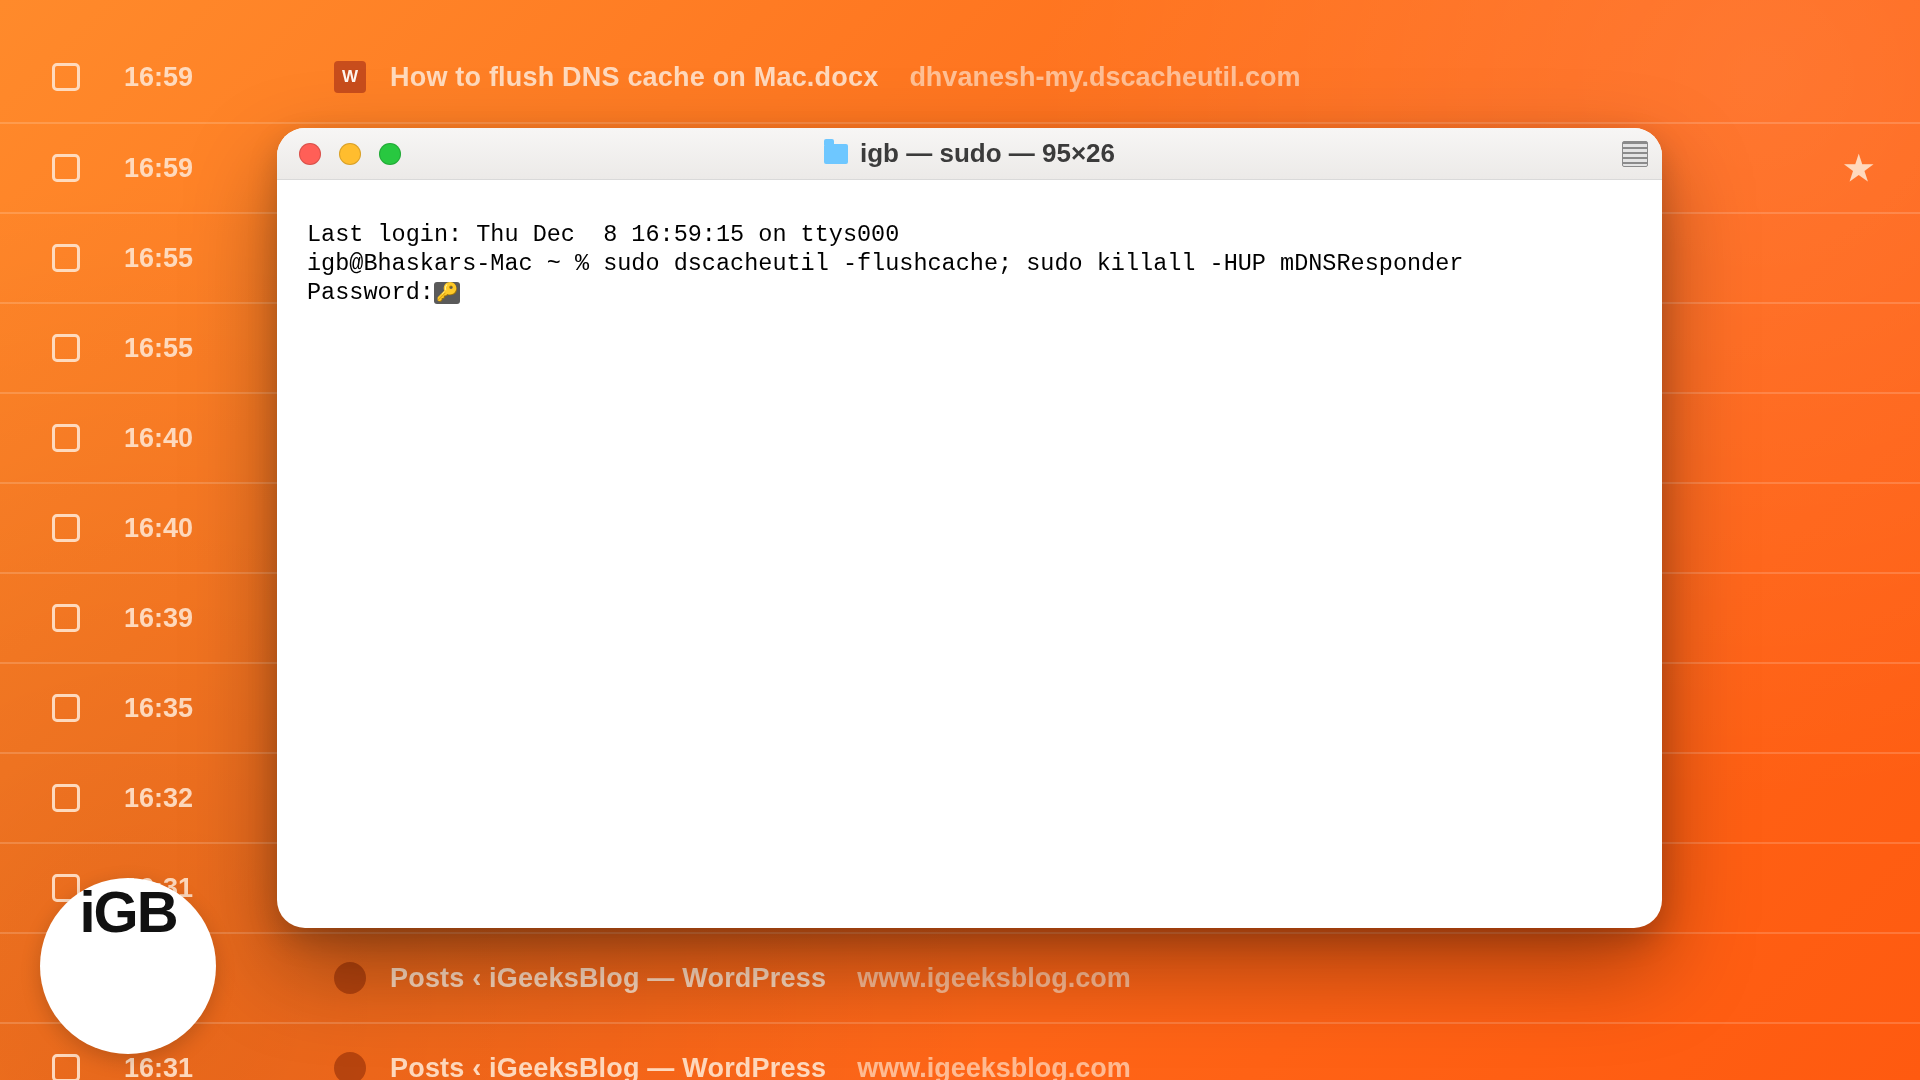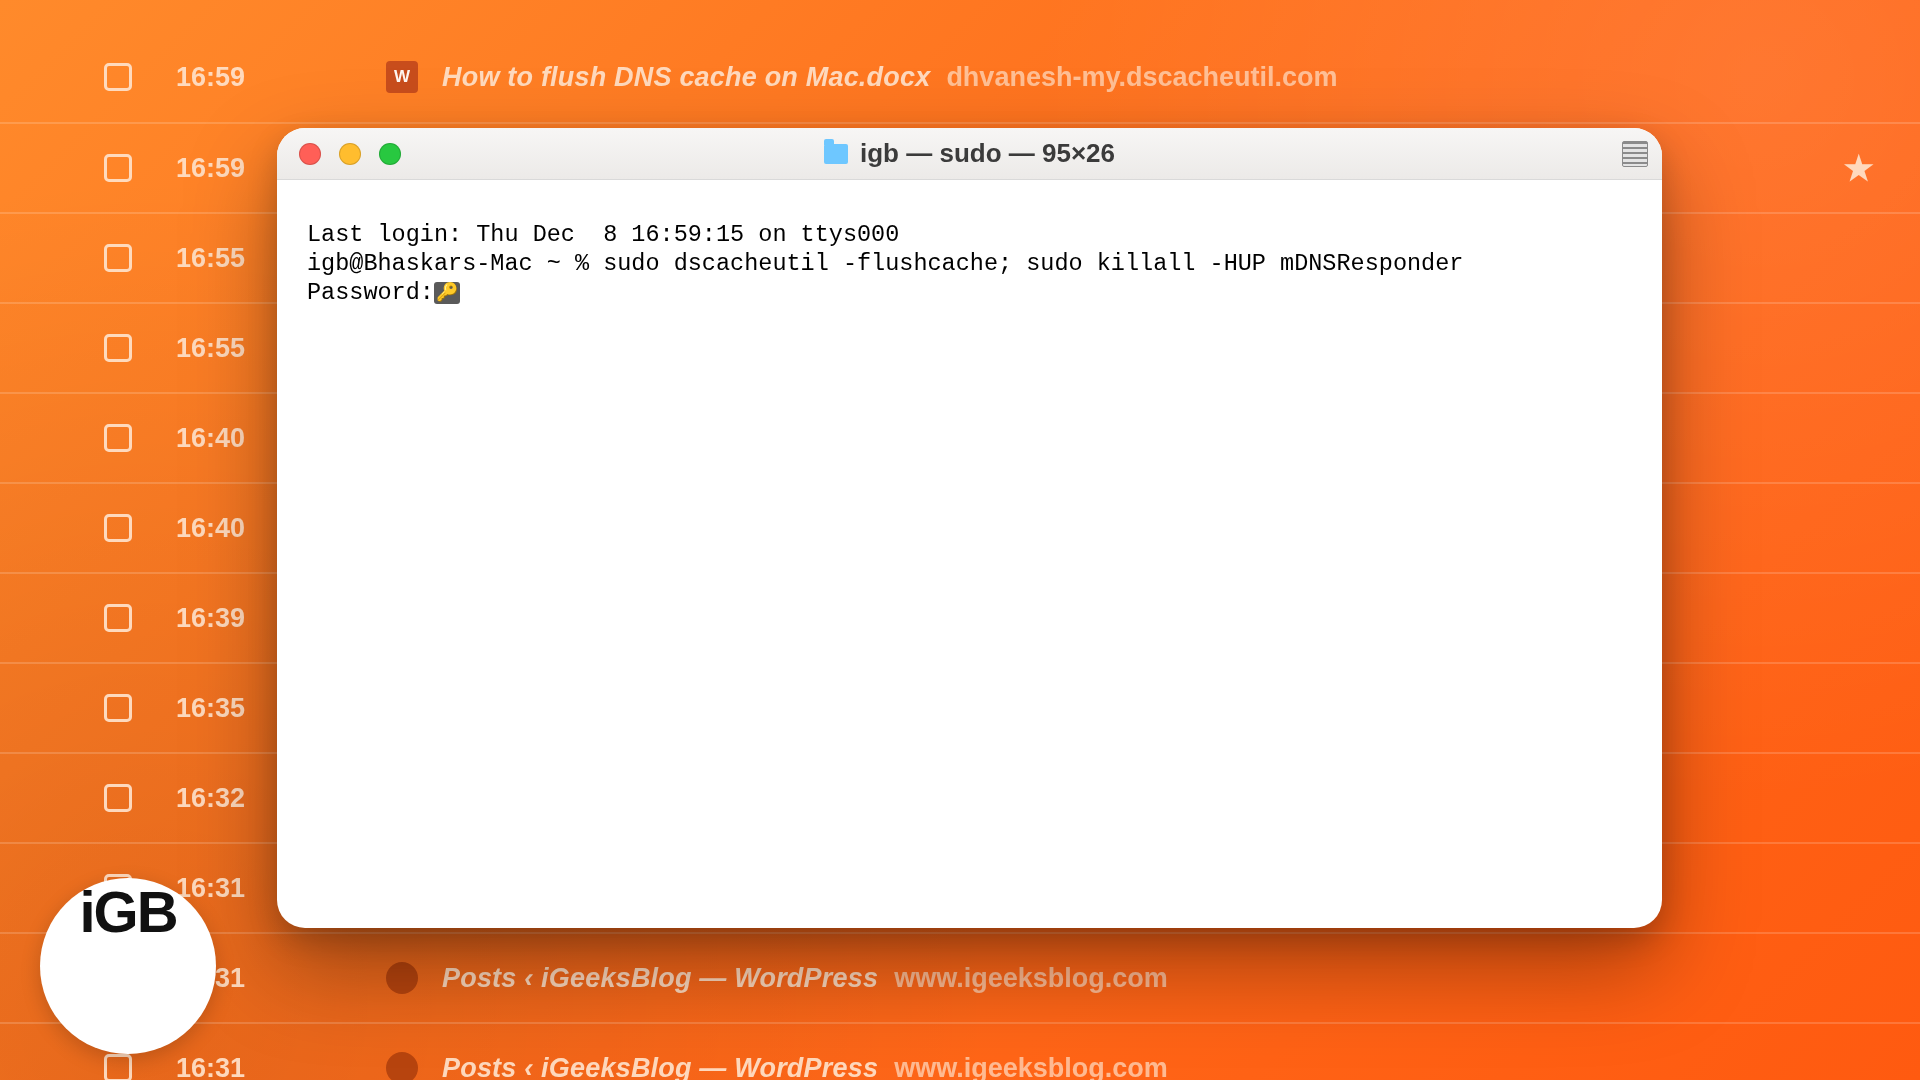--- a/index.html
+++ b/index.html
@@ -29,21 +29,21 @@
   
   .bg-rows {
     position: absolute;
     left: 0; right: 0; top: 0;
     padding-top: 32px;
   }
   .bg-row {
     display: flex;
     align-items: center;
     height: 90px;
-    padding-left: 104px;
+    padding-left: 52px;
     color: #ffe1c9;
     font-size: 27px;
     font-weight: 600;
     border-top: 2px solid rgba(255,255,255,0.18);
     opacity: 0.93;
   }
   .bg-row:first-child { border-top: none; }
   .bg-row .cb {
     width: 28px; height: 28px;
     border: 3px solid #ffe1c9;
@@ -60,24 +60,23 @@
     display: inline-flex;
     align-items: center;
     justify-content: center;
     font-size: 17px;
     font-weight: 700;
     color: #fff;
   }
   .favicon.word { background: #c44a1c; }
   .favicon.wp   { background: #b3420e; border-radius: 50%; }
   .bg-row .title {
-    margin-right: 16px;
+    margin-right: 31px;
     white-space: nowrap;
     letter-spacing: .2px;
-    font-style: italic;
   }
   .bg-row .domain {
     opacity: .75;
     white-space: nowrap;
   }
   .bg-row .star {
     margin-left: auto;
     margin-right: 46px;
     font-size: 34px;
     color: #ffe1c9;

